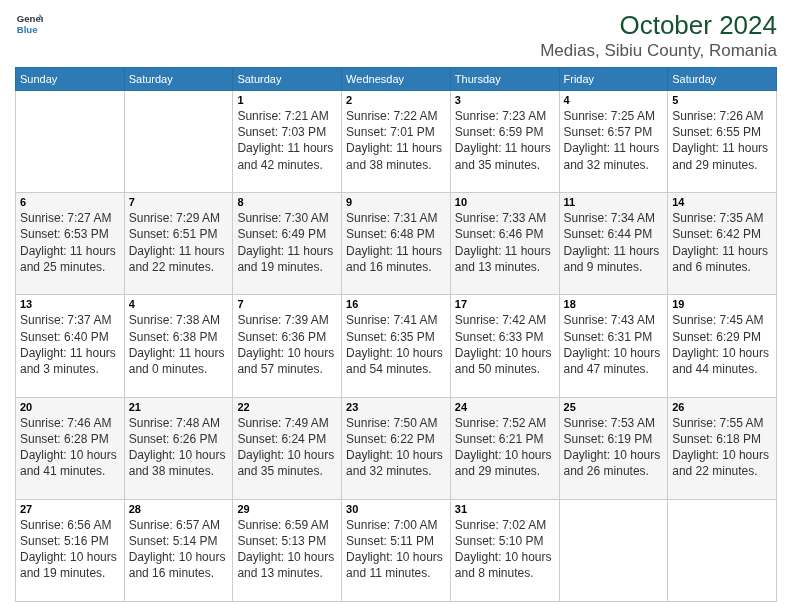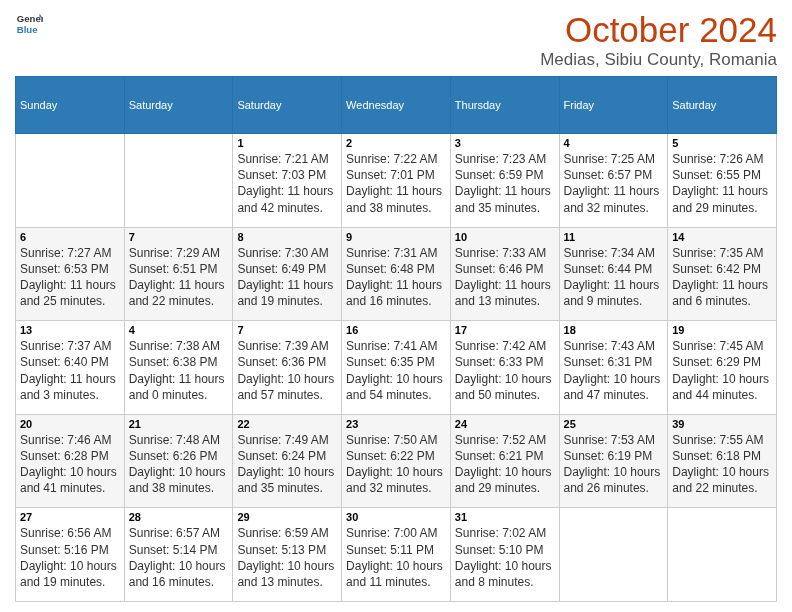--- a/index.html
+++ b/index.html
@@ -29,41 +29,41 @@
       gap: 4px;
     }
     .logo-icon {
       width: 28px;
       height: 28px;
     }
     .title-block {
       text-align: right;
     }
     .title-block h1 {
-      font-size: 35px;
+      font-size: 26px;
       font-weight: normal;
-      color: #c2410c;
+      color: #14532d;
     }
     .title-block h2 {
       font-size: 17px;
       font-weight: normal;
       color: #555;
     }
     .calendar {
       flex: 1;
       border: 1px solid #ccc;
       border-collapse: collapse;
       width: 100%;
       table-layout: fixed;
       font-size: 9.5px;
     }
     .calendar thead tr th {
       background: #2e7ab5;
       color: #fff;
-      padding: 22px 4px;
+      padding: 5px 4px;
       text-align: left;
       font-size: 11px;
       font-weight: normal;
       border: 1px solid #2271a8;
     }
     .calendar tbody tr td {
       border: 1px solid #ccc;
       vertical-align: top;
       padding: 3px 4px;
       height: 85px;
@@ -219,21 +219,21 @@
           </td>
           <td>
             <span class="day-num">24</span>
             <div class="day-info">Sunrise: 7:52 AM<br>Sunset: 6:21 PM<br>Daylight: 10 hours and 29 minutes.</div>
           </td>
           <td>
             <span class="day-num">25</span>
             <div class="day-info">Sunrise: 7:53 AM<br>Sunset: 6:19 PM<br>Daylight: 10 hours and 26 minutes.</div>
           </td>
           <td>
-            <span class="day-num">39</span>
+            <span class="day-num">26</span>
             <div class="day-info">Sunrise: 7:55 AM<br>Sunset: 6:18 PM<br>Daylight: 10 hours and 22 minutes.</div>
           </td>
         </tr>
         <tr>
           <td>
             <span class="day-num">27</span>
             <div class="day-info">Sunrise: 6:56 AM<br>Sunset: 5:16 PM<br>Daylight: 10 hours and 19 minutes.</div>
           </td>
           <td>
             <span class="day-num">28</span>

